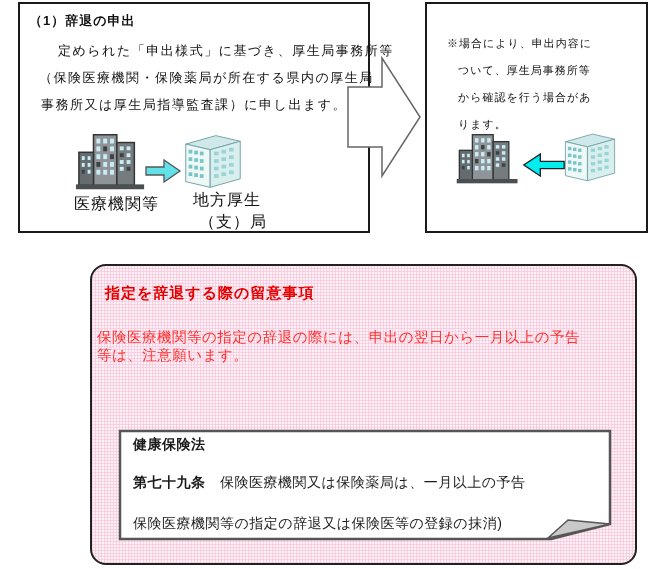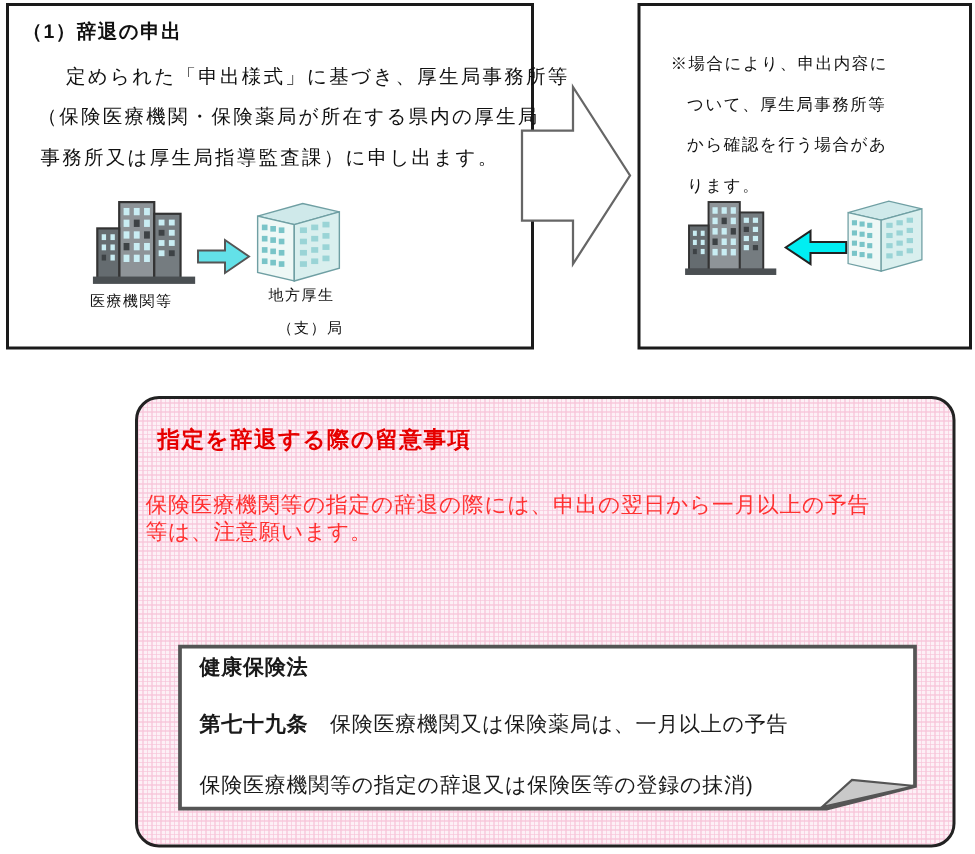--- a/index.html
+++ b/index.html
@@ -4,31 +4,31 @@
 <style>
   html,body{margin:0;padding:0;background:#fff;}
   #canvas{
     position:relative;width:650px;height:569px;background:#ffffff;
     font-family:"Liberation Sans",sans-serif;color:#111;overflow:hidden;
   }
   .abs{position:absolute;}
 
   
   .top-box{position:absolute;background:#fff;border:2px solid #1a1a1a;box-sizing:border-box;}
-  #box-left{left:4px;top:2px;width:352px;height:231px;padding-left:32px;}
+  #box-left{left:18px;top:2px;width:352px;height:231px;padding-left:32px;}
   #box-right{left:425px;top:2px;width:223px;height:231px;}
 
   #box-left .heading{position:absolute;left:9px;top:8px;font-size:13px;font-weight:bold;letter-spacing:1px;}
   #box-left .para{position:absolute;left:0;top:33px;width:348px;font-size:13px;letter-spacing:1.5px;}
   #box-left .para .line{line-height:27px;white-space:nowrap;}
   #box-left .para .l1{padding-left:38px;text-align:right;}
   #box-left .para .l2{padding-left:19px;text-align:right;}
   #box-left .para .l3{padding-left:21px;}
 
-  .bld-label{position:absolute;font-size:10px;letter-spacing:1px;white-space:nowrap;text-align:right;}
+  .bld-label{position:absolute;font-size:16px;letter-spacing:1px;white-space:nowrap;text-align:right;}
 
   #box-right .note{position:absolute;left:20px;top:26px;width:195px;font-size:11px;letter-spacing:1px;}
   #box-right .note .line{line-height:27px;white-space:nowrap;}
   #box-right .note .l2,#box-right .note .l3,#box-right .note .l4{padding-left:11px;}
 
   
   #flow-arrow{position:absolute;left:344px;top:50px;width:82px;height:130px;z-index:5;}
 
   
   #notice-box{

